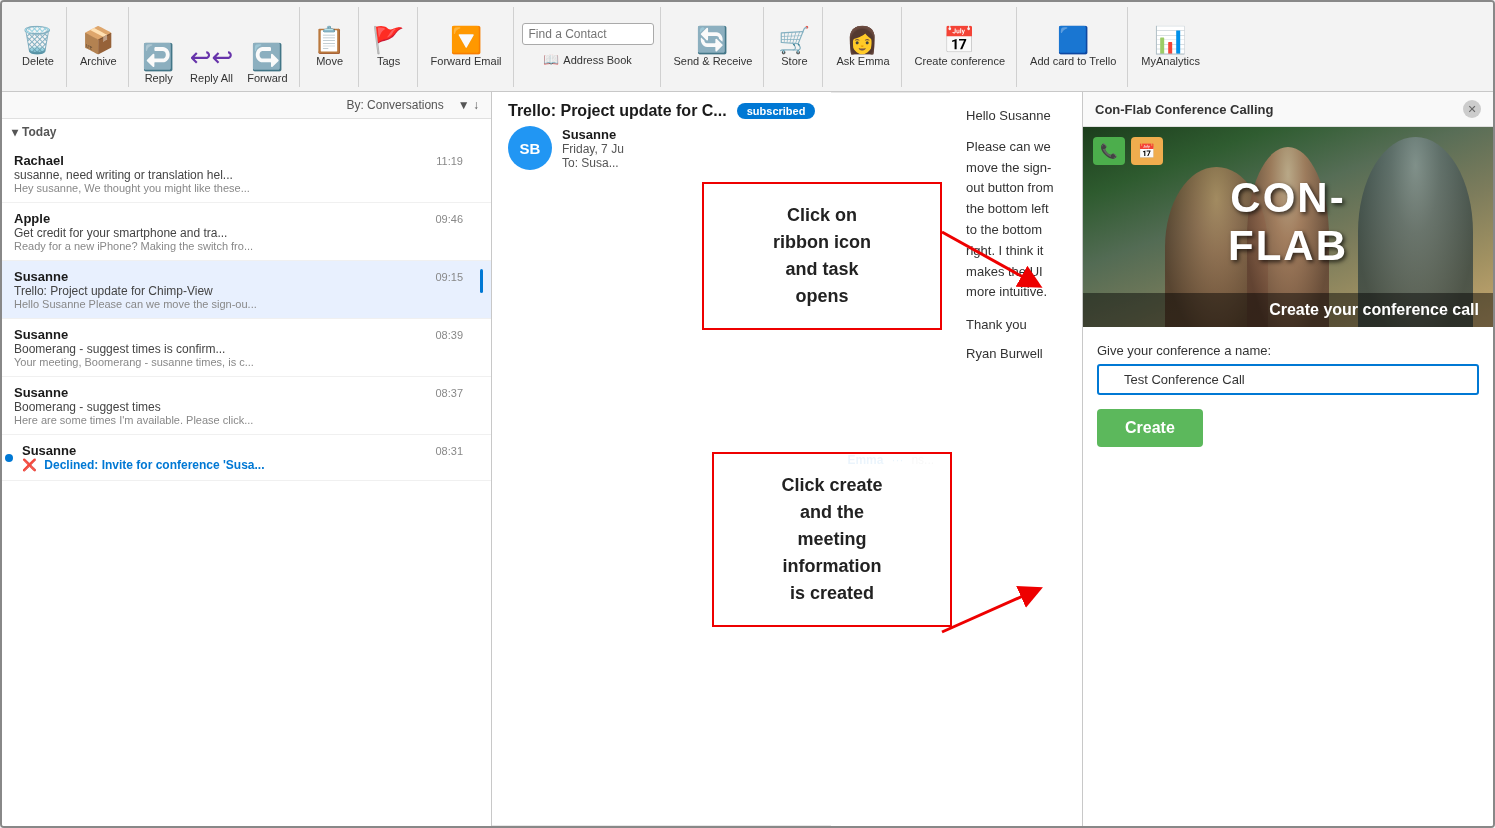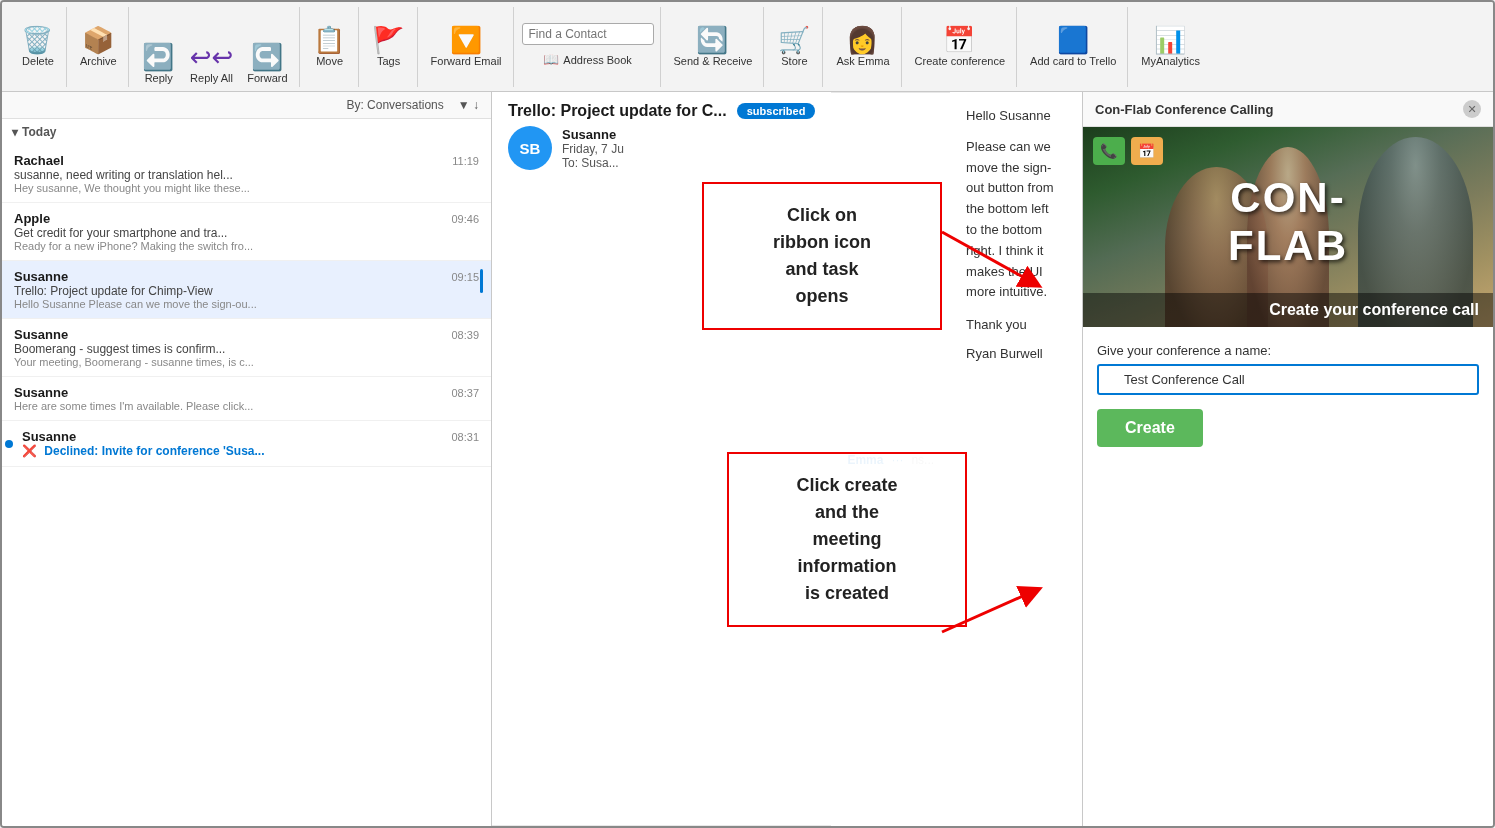--- a/index.html
+++ b/index.html
@@ -148,21 +148,21 @@
     .email-item-preview {
       font-size: 11px;
       color: #888;
       white-space: nowrap;
       overflow: hidden;
       text-overflow: ellipsis;
       max-width: 380px;
     }
     .email-item-time {
       position: absolute;
-      right: 12px;
+      right: 28px;
       top: 10px;
       font-size: 11px;
       color: #888;
       margin-left: 36px;
     }
 
     .blue-dot {
       width: 8px;
       height: 8px;
       background: #0078d4;
@@ -555,20 +555,21 @@
 
         <div class="email-item">
           <div class="email-item-sender">Susanne</div>
           <div class="email-item-subject">Boomerang - suggest times is confirm...</div>
           <div class="email-item-preview">Your meeting, Boomerang - susanne times, is c...</div>
           <div class="email-item-time">08:39</div>
         </div>
 
         <div class="email-item">
           <div class="email-item-sender">Susanne</div>
+          <div class="email-item-subject">Boomerang - suggest times</div>
           <div class="email-item-preview">Here are some times I'm available. Please click...</div>
           <div class="email-item-time">08:37</div>
         </div>
 
         <div class="email-item" style="padding-left:20px;">
           <div class="blue-dot"></div>
           <div class="email-item-sender">Susanne</div>
           <div class="email-item-subject" style="color:#0078d4;font-weight:600;">
             <span style="margin-right:4px;">❌</span>
             Declined: Invite for conference 'Susa...
@@ -607,21 +608,21 @@
         <p>Please can we move the sign-out button from the bottom left</p>
         <p style="margin-bottom:12px;">to the bottom right. I think it makes the UI more intuitive.</p>
         <p style="margin-bottom:8px;">Thank you</p>
         <p>Ryan Burwell</p>
       </div>
 
       <div class="annotation-box" style="top: 90px; left: 210px; width: 240px; font-size:18px; line-height:1.5; padding:18px 20px;">
         <span>Click on<br>ribbon icon<br>and task<br>opens</span>
       </div>
 
-      <div class="annotation-box" style="top: 360px; left: 220px; width: 240px; font-size:18px; line-height:1.5; padding:18px 20px;margin-left:15px;">
+      <div class="annotation-box" style="top: 360px; left: 220px; width: 240px; font-size:18px; line-height:1.5; padding:18px 20px;">
         <span>Click create<br>and the<br>meeting<br>information<br>is created</span>
       </div>
 
       <svg class="red-arrow-svg" style="top:130px; left:440px; width:120px; height:80px;">
         <line x1="10" y1="10" x2="100" y2="60" stroke="#e00" stroke-width="3" marker-end="url(#arrowhead1)"></line>
         <defs>
           <marker id="arrowhead1" markerWidth="8" markerHeight="8" refX="4" refY="4" orient="auto">
             <polygon points="0 0, 8 4, 0 8" fill="#e00"></polygon>
           </marker>
         </defs>

